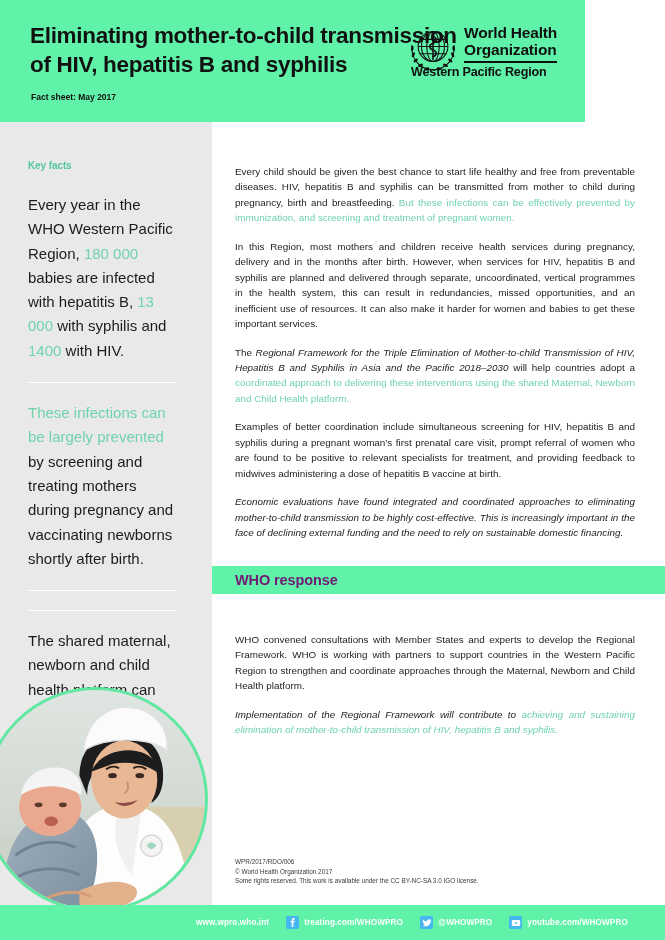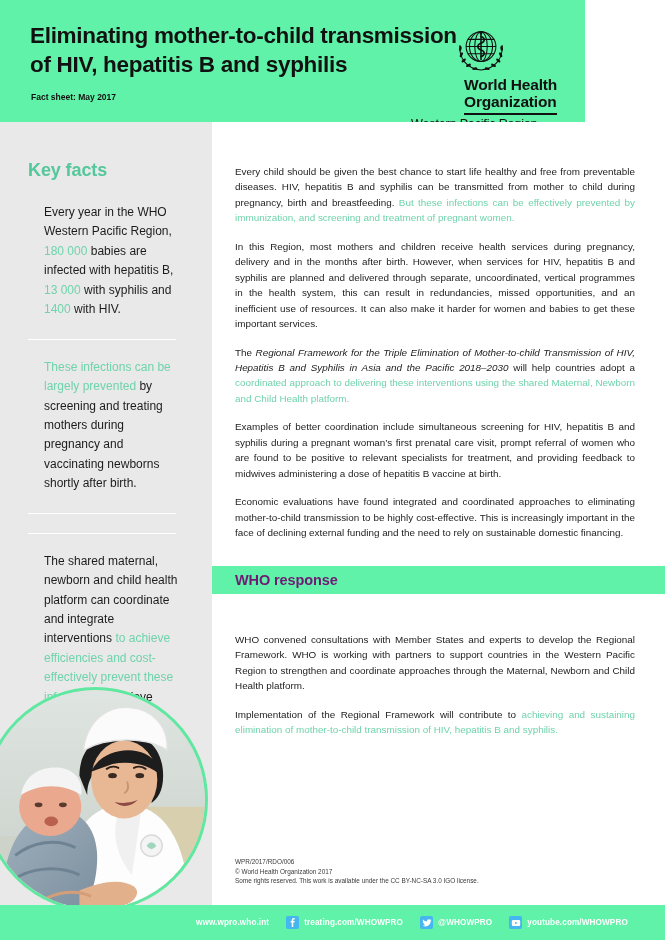--- a/index.html
+++ b/index.html
@@ -44,40 +44,39 @@
     letter-spacing: 0px;
   }
 
   
   .who-logo {
     position: absolute;
     right: 28px;
     top: 24px;
     display: flex;
     align-items: flex-start;
-    flex-direction: column;
   }
   .who-emblem { width: 48px; height: 48px; flex: 0 0 48px; }
   .who-text { margin-left: 7px; }
   .who-name {
     font-size: 15.5px;
     font-weight: bold;
     line-height: 1.12;
     color: #111;
     letter-spacing: -0.2px;
   }
   .who-rule {
     height: 1.6px;
     background: #111;
     margin: 2.5px 0 2px 0;
     width: 100%;
   }
   .who-region {
     font-size: 12.6px;
-    font-weight: normal;
+    font-weight: bold;
     color: #111;
     letter-spacing: -0.2px;
     white-space: nowrap;
     margin-left: -53px;
   }
 
   
   .sidebar {
     position: absolute;
     left: 0;
@@ -86,31 +85,30 @@
     height: 783px;
     background: #E9E9E9;
   }
   .sidebar-inner {
     position: absolute;
     left: 28px;
     top: 38px;
     width: 152px;
   }
   .key-facts-heading {
-    font-size: 18px;
+    font-size: 10px;
     font-weight: bold;
     color: #54C79B;
     margin-bottom: 22px;
     letter-spacing: -0.1px;
   }
   .fact-block {
-    font-size: 12px;
+    font-size: 15px;
     line-height: 1.62;
     color: #1c1c1c;
-    margin-left: 16px;
   }
   .fact-divider {
     height: 1px;
     background: #ffffff;
     margin: 19px 0 18px 0;
     width: 148px;
   }
   .hl { color: #6FD3AC; }
 
   
@@ -142,21 +140,21 @@
     top: 42px;
     width: 400px;
   }
   .para {
     font-size: 9.9px;
     line-height: 1.56;
     color: #1c1c1c;
     text-align: justify;
     margin-bottom: 13px;
   }
-  .para:last-child { margin-bottom: 0; }
+  .para:last-child { margin-bottom: 0; font-style: italic; }
   .para em { font-style: italic; }
 
   
   .response-band {
     position: absolute;
     left: 212px;
     top: 566px;
     width: 453px;
     height: 28px;
     background: #5FF2A8;

